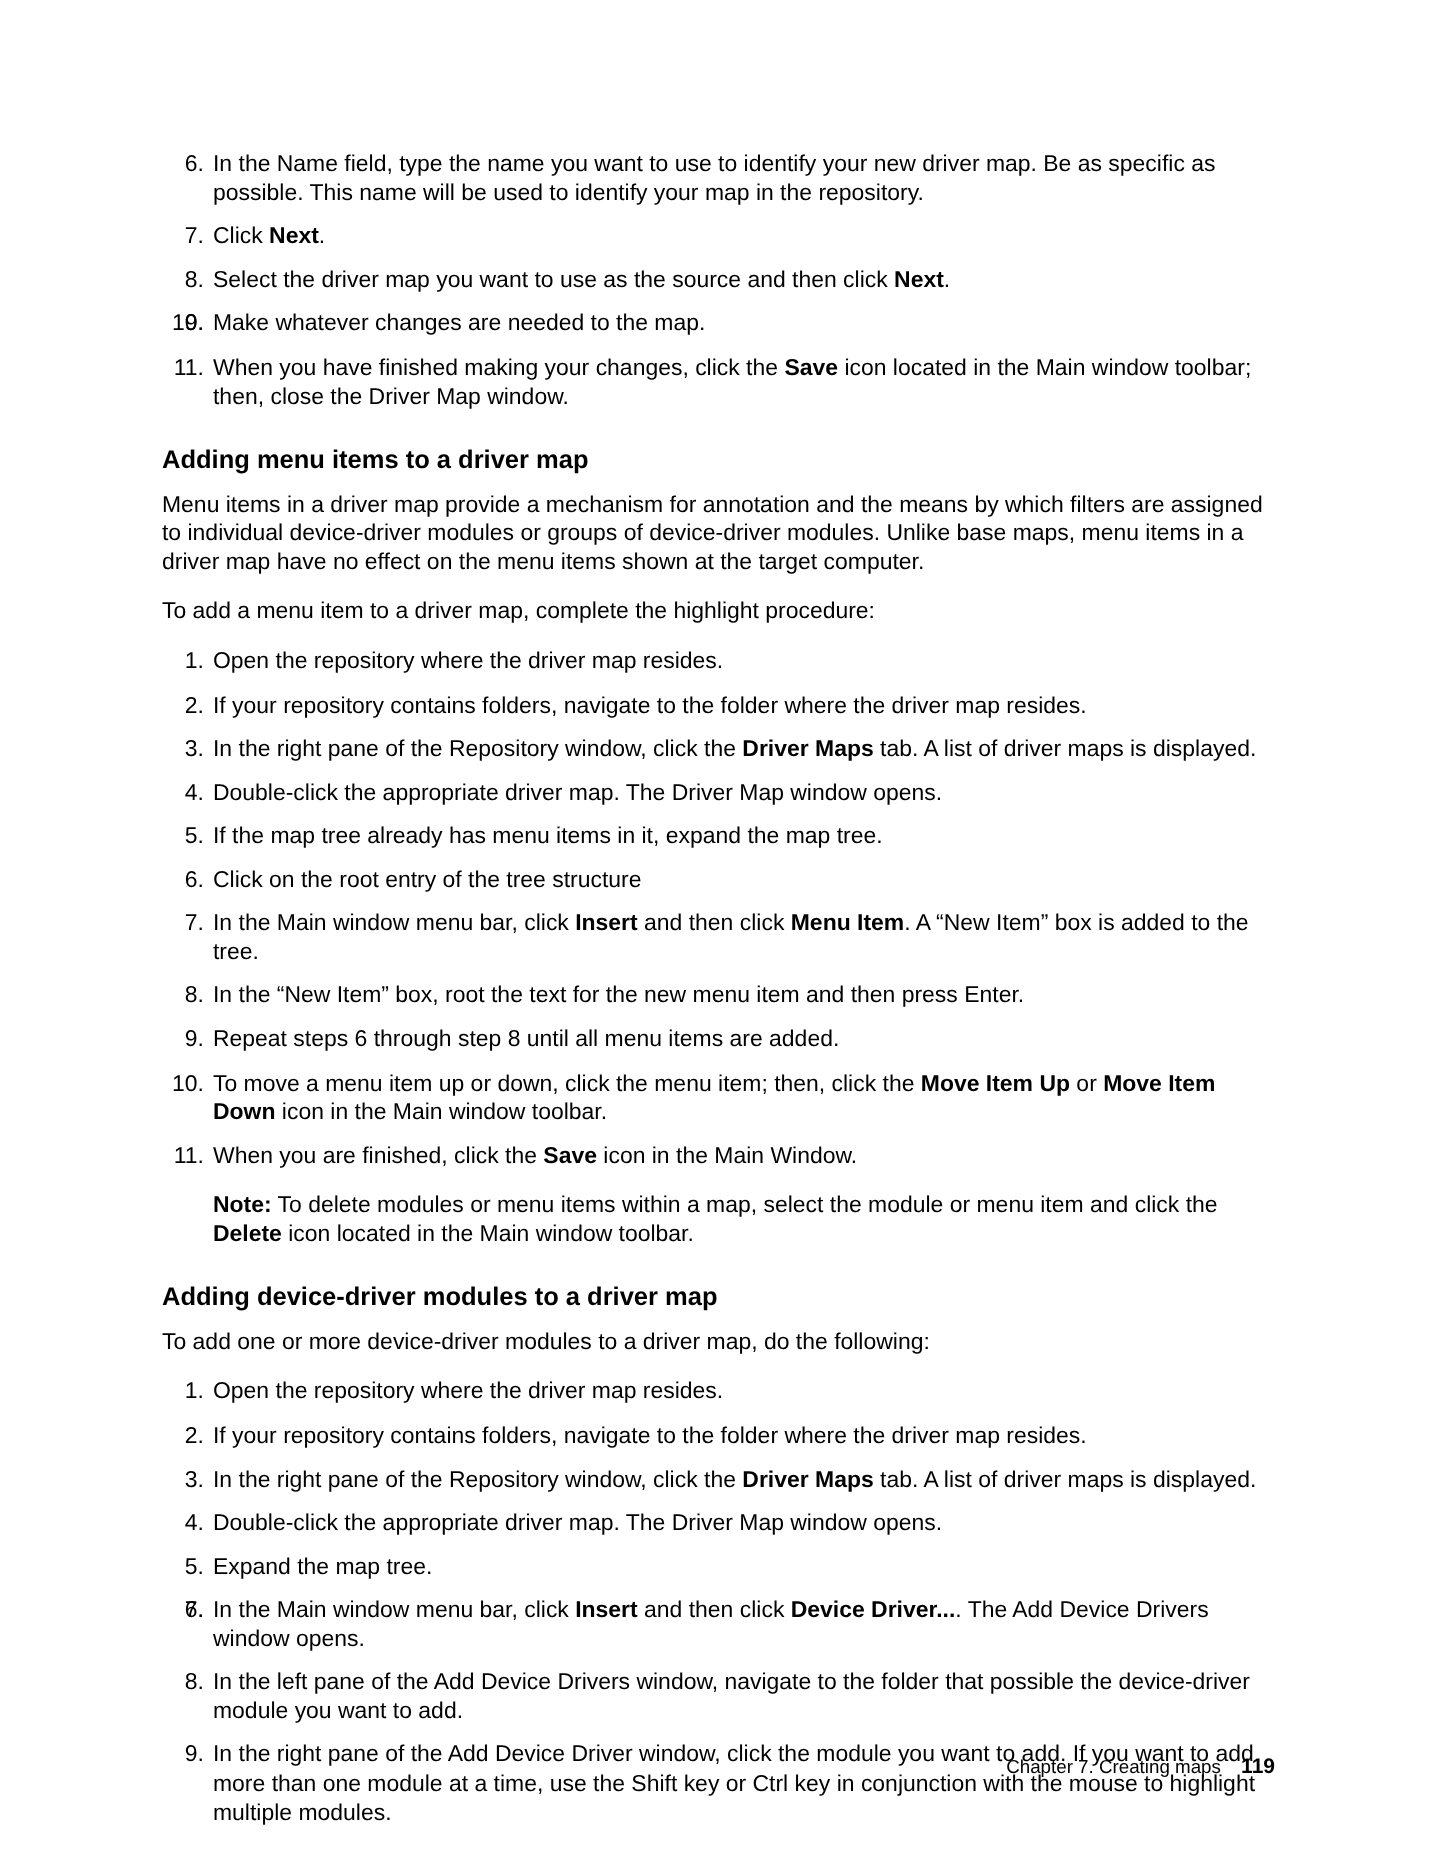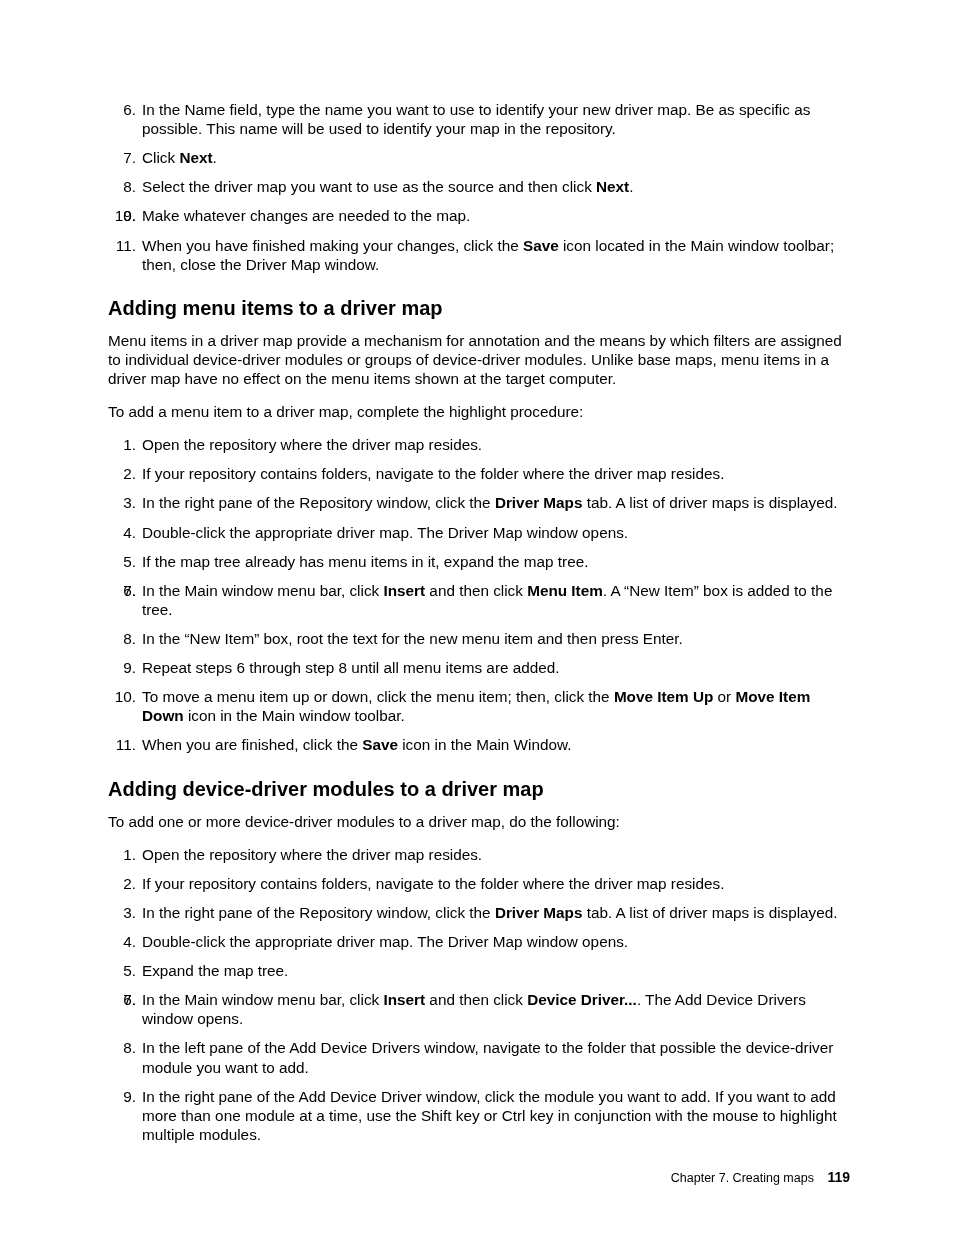--- a/index.html
+++ b/index.html
@@ -30,21 +30,21 @@
     margin-bottom: 10px;
   }
   ol.main-list > li .num {
     position: absolute;
     left: -22px;
     width: 26px;
     text-align: right;
   }
   h2.section {
     font-weight: bold;
-    font-size: 20px;
+    font-size: 17px;
     margin: 22px 0 10px 0;
   }
   p.body {
     margin: 0 0 14px 0;
   }
   .note-block {
     margin-top: 14px;
   }
   .footer {
     position: absolute;
@@ -75,26 +75,26 @@
 
   <h2 class="section">Adding menu items to a driver map</h2>
   <p class="body">Menu items in a driver map provide a mechanism for annotation and the means by which filters are assigned to individual device-driver modules or groups of device-driver modules. Unlike base maps, menu items in a driver map have no effect on the menu items shown at the target computer.</p>
   <p class="body">To add a menu item to a driver map, complete the highlight procedure:</p>
   <ol class="main-list" id="listA">
       <li><span class="num">1.</span><span>Open the repository where the driver map resides.</span></li>
       <li><span class="num">2.</span><span>If your repository contains folders, navigate to the folder where the driver map resides.</span></li>
       <li><span class="num">3.</span><span>In the right pane of the Repository window, click the <b>Driver Maps</b> tab. A list of driver maps is displayed.</span></li>
       <li><span class="num">4.</span><span>Double-click the appropriate driver map. The Driver Map window opens.</span></li>
       <li><span class="num">5.</span><span>If the map tree already has menu items in it, expand the map tree.</span></li>
-      <li><span class="num">6.</span></li>
+      <li><span class="num">6.</span><span>Click on the root entry of the tree structure</span></li>
       <li><span class="num">7.</span><span>In the Main window menu bar, click <b>Insert</b> and then click <b>Menu Item</b>. A “New Item” box is added to the tree.</span></li>
       <li><span class="num">8.</span><span>In the “New Item” box, root the text for the new menu item and then press Enter.</span></li>
       <li><span class="num">9.</span><span>Repeat steps 6 through step 8 until all menu items are added.</span></li>
       <li><span class="num">10.</span><span>To move a menu item up or down, click the menu item; then, click the <b>Move Item Up</b> or <b>Move Item Down</b> icon in the Main window toolbar.</span></li>
-      <li><span class="num">11.</span><span>When you are finished, click the <b>Save</b> icon in the Main Window.</span></li>
+      <li><span class="num">11.</span><span>When you are finished, click the <b>Save</b> icon in the Main Window.<div class="note-block"><b>Note:</b> To delete modules or menu items within a map, select the module or menu item and click the <b>Delete</b> icon located in the Main window toolbar.</div></span></li>
     </ol>
 
   <h2 class="section">Adding device-driver modules to a driver map</h2>
   <p class="body">To add one or more device-driver modules to a driver map, do the following:</p>
   <ol class="main-list" id="listB">
       <li><span class="num">1.</span><span>Open the repository where the driver map resides.</span></li>
       <li><span class="num">2.</span><span>If your repository contains folders, navigate to the folder where the driver map resides.</span></li>
       <li><span class="num">3.</span><span>In the right pane of the Repository window, click the <b>Driver Maps</b> tab. A list of driver maps is displayed.</span></li>
       <li><span class="num">4.</span><span>Double-click the appropriate driver map. The Driver Map window opens.</span></li>
       <li><span class="num">5.</span><span>Expand the map tree.</span></li>

